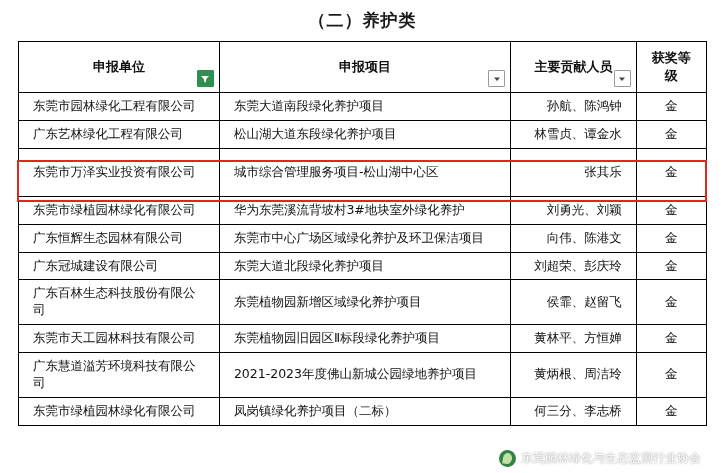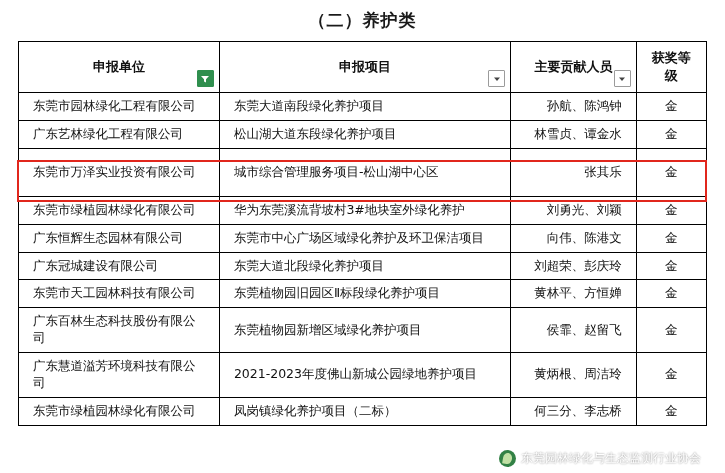--- a/index.html
+++ b/index.html
@@ -196,29 +196,29 @@
         <td class="c-people">向伟、陈港文</td>
         <td class="c-level">金</td>
       </tr>
       <tr>
         <td class="c-unit">广东冠城建设有限公司</td>
         <td class="c-project">东莞大道北段绿化养护项目</td>
         <td class="c-people">刘超荣、彭庆玲</td>
         <td class="c-level">金</td>
       </tr>
       <tr>
+        <td class="c-unit">广东百林生态科技股份有限公司</td>
+        <td class="c-project">东莞植物园新增区域绿化养护项目</td>
+        <td class="c-people">侯霏、赵留飞</td>
+        <td class="c-level">金</td>
+      </tr>
+      <tr>
         <td class="c-unit">东莞市天工园林科技有限公司</td>
         <td class="c-project">东莞植物园旧园区Ⅱ标段绿化养护项目</td>
         <td class="c-people">黄林平、方恒婵</td>
-        <td class="c-level">金</td>
-      </tr>
-      <tr>
-        <td class="c-unit">广东百林生态科技股份有限公司</td>
-        <td class="c-project">东莞植物园新增区域绿化养护项目</td>
-        <td class="c-people">侯霏、赵留飞</td>
         <td class="c-level">金</td>
       </tr>
       <tr>
         <td class="c-unit">广东慧道溢芳环境科技有限公司</td>
         <td class="c-project">2021-2023年度佛山新城公园绿地养护项目</td>
         <td class="c-people">黄炳根、周洁玲</td>
         <td class="c-level">金</td>
       </tr>
       <tr>
         <td class="c-unit">东莞市绿植园林绿化有限公司</td>

